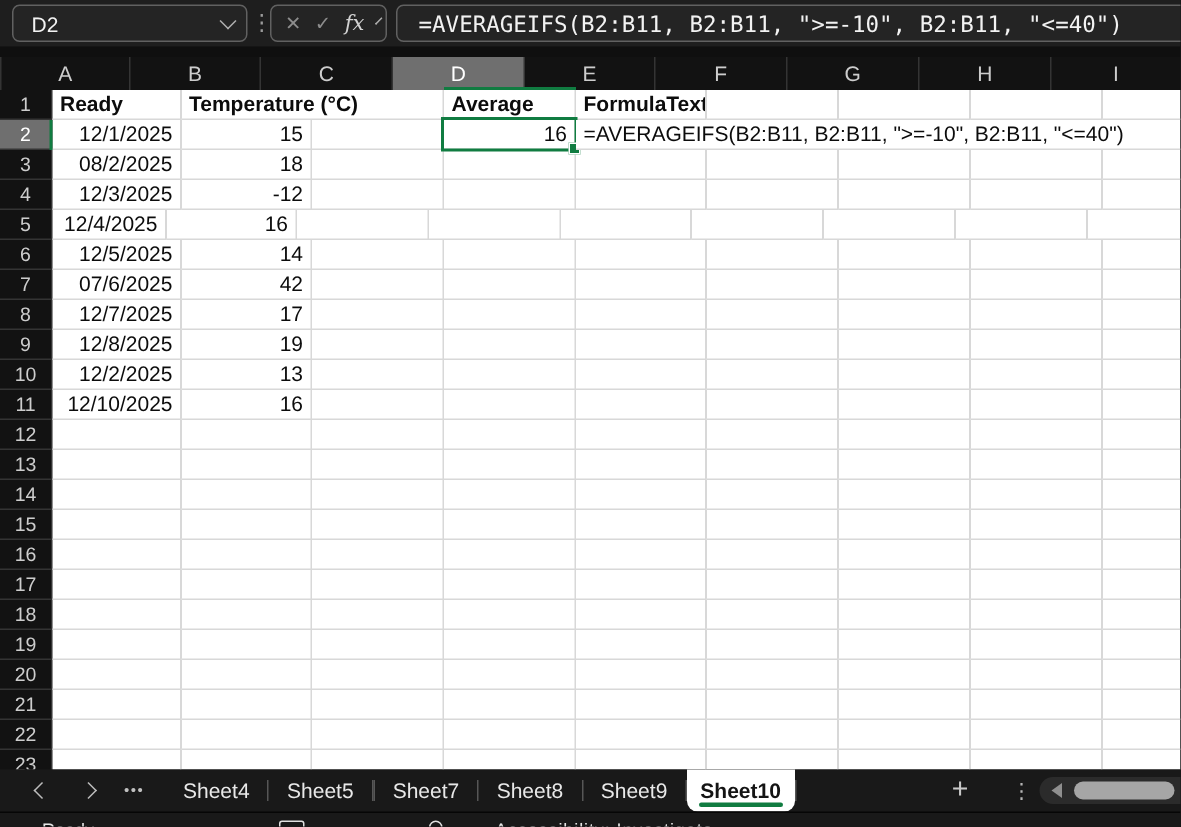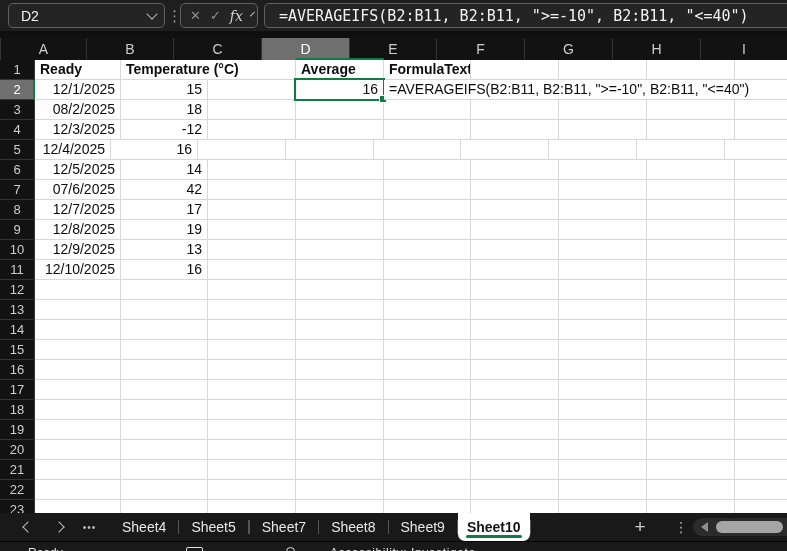--- a/index.html
+++ b/index.html
@@ -230,21 +230,21 @@
           <div class="cell" style="width: 88px;"></div>
           <div class="cell" style="width: 88px;"></div>
           <div class="cell" style="width: 87px;"></div>
           <div class="cell" style="width: 88px;"></div>
           <div class="cell" style="width: 88px;"></div>
           <div class="cell" style="width: 88px;"></div>
           <div class="cell" style="width: 87px;"></div>
         </div>
         <div class="grow">
           <div class="rowhead">10</div>
-          <div class="cell r" style="width: 86px;">12/9/2025</div>
+          <div class="cell r" style="width: 86px;">12/2/2025</div>
           <div class="cell r" style="width: 87px;">13</div>
           <div class="cell" style="width: 88px;"></div>
           <div class="cell" style="width: 88px;"></div>
           <div class="cell" style="width: 87px;"></div>
           <div class="cell" style="width: 88px;"></div>
           <div class="cell" style="width: 88px;"></div>
           <div class="cell" style="width: 88px;"></div>
           <div class="cell" style="width: 87px;"></div>
         </div>
         <div class="grow">

